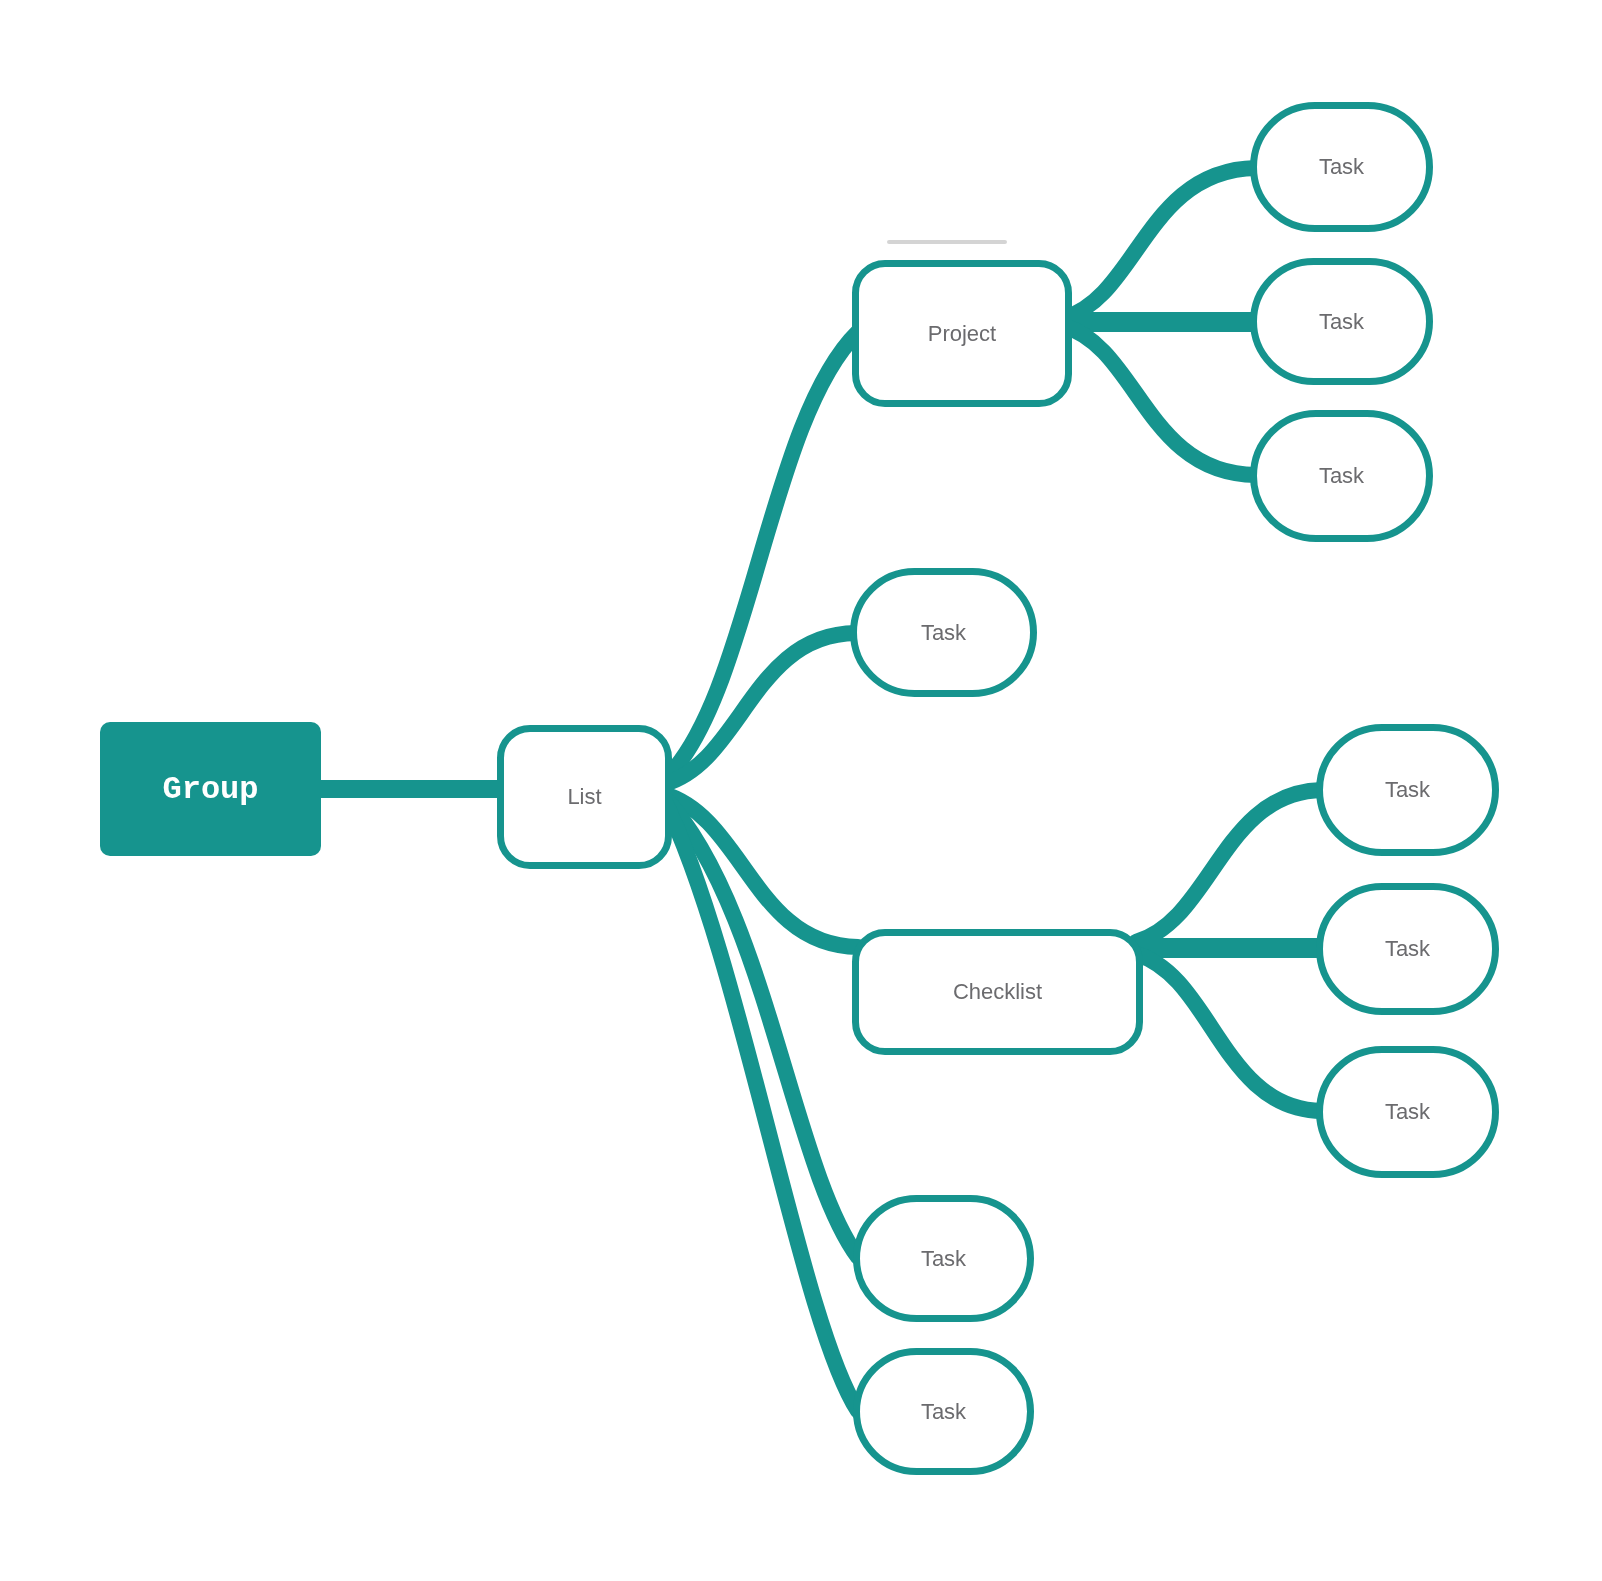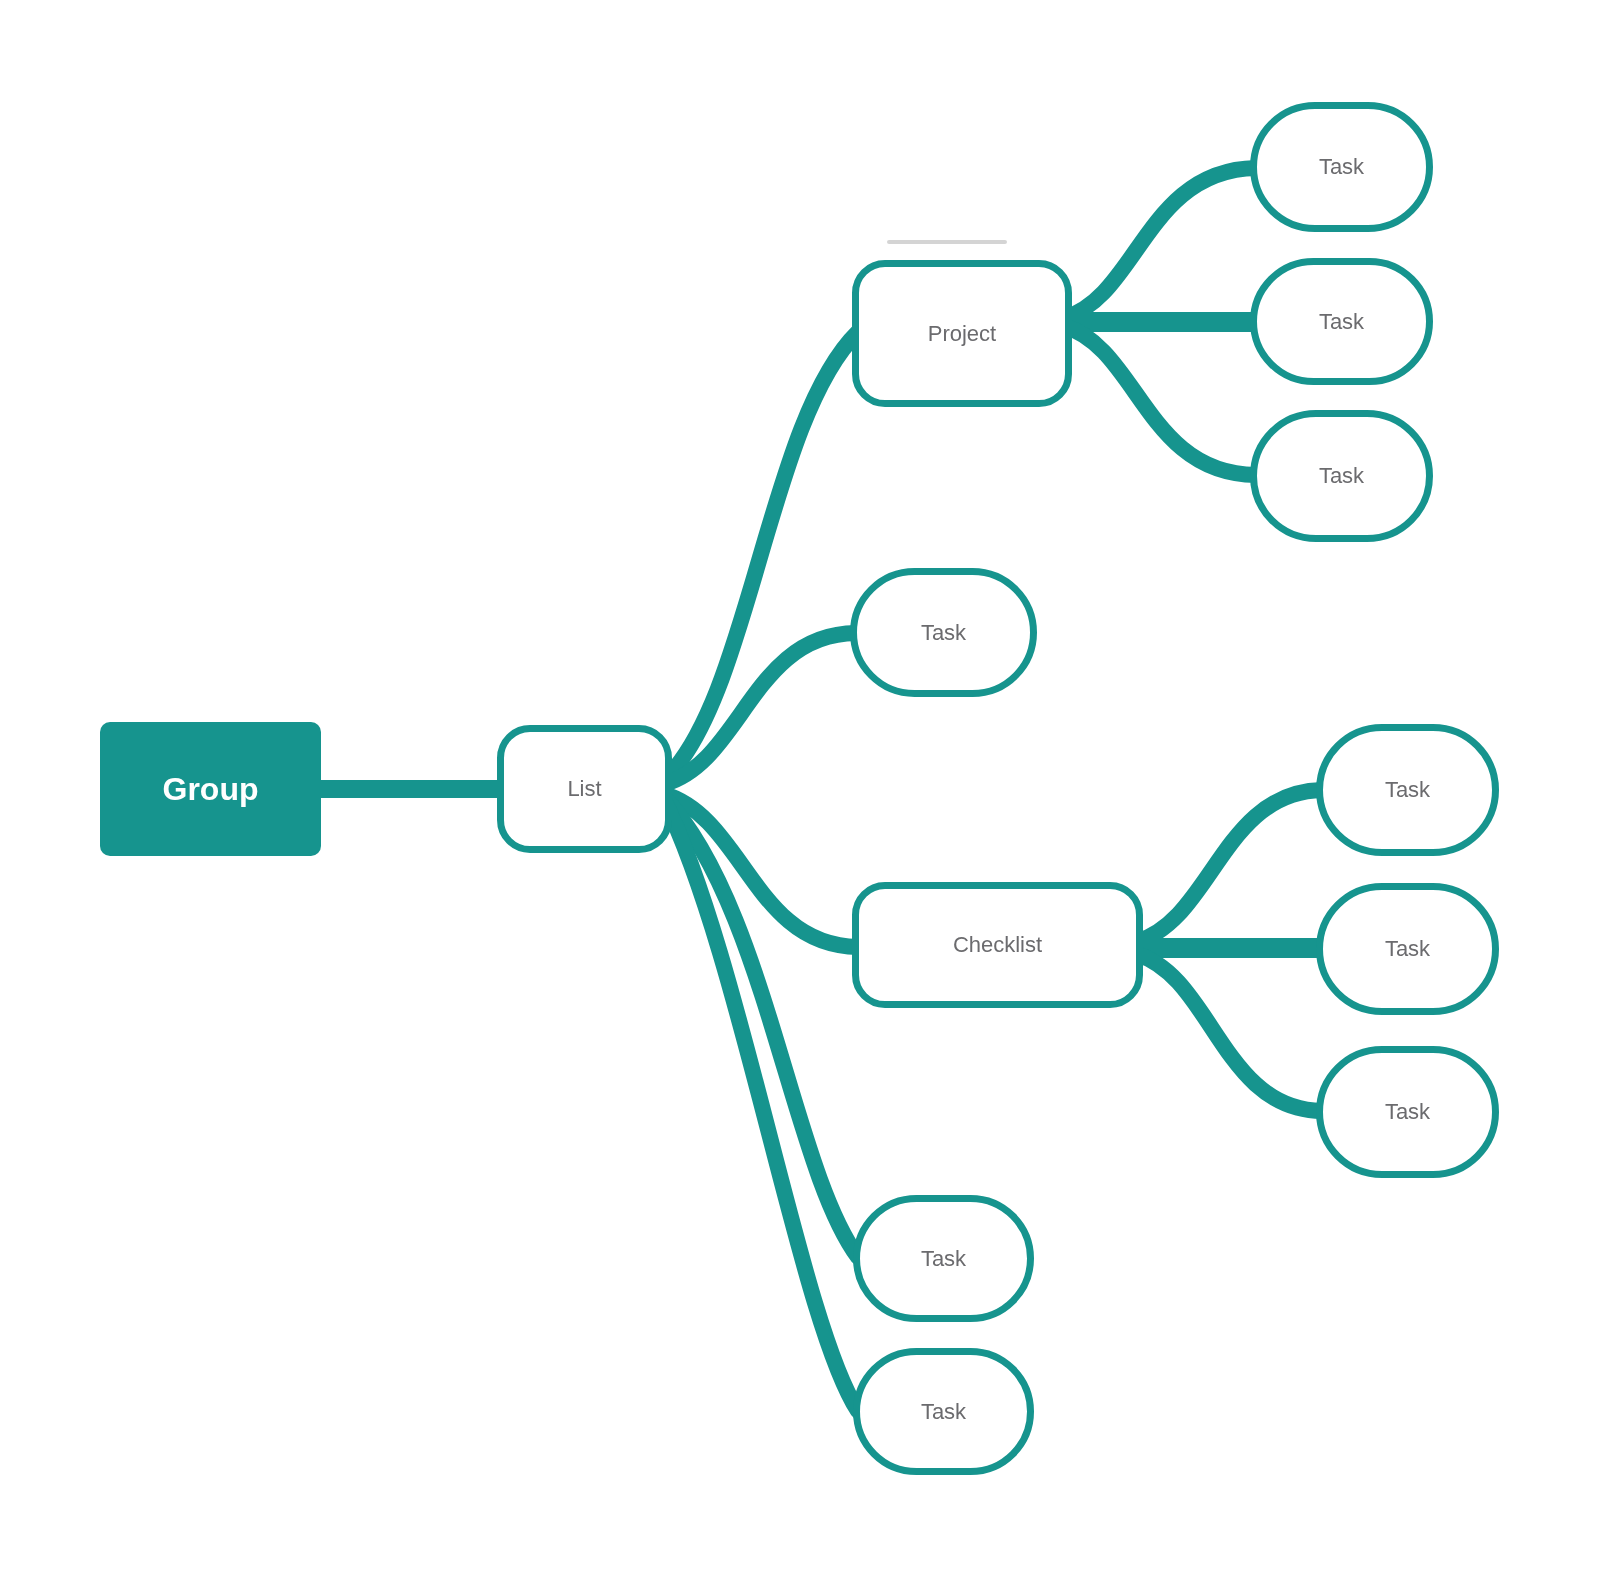--- a/index.html
+++ b/index.html
@@ -82,25 +82,25 @@
     <path class="w16" d="M 664 797 C 766 906, 792 1168, 858 1257"></path>
     <path class="w16" d="M 664 800 C 742 958, 800 1322, 858 1411"></path>
     <path class="w16" d="M 1064 318 C 1138 296, 1146 170, 1256 168"></path>
     <path class="w20" d="M 1064 322 H 1256"></path>
     <path class="w16" d="M 1064 326 C 1138 348, 1146 474, 1256 475"></path>
     <path class="w16" d="M 1136 942 C 1212 920, 1222 792, 1322 790"></path>
     <path class="w20" d="M 1136 948 H 1322"></path>
     <path class="w16" d="M 1136 954 C 1212 976, 1222 1110, 1322 1111"></path>
   </svg>
 
-  <div class="node filled" style="left:100px; top:722px; width:221px; height:134px;">
+  <div class="node filled" style="left:100px; top:722px; width:221px; height:134px;font-family:Liberation Mono, monospace;">
     <span class="label">Group</span>
   </div>
 
-  <div class="node rounded" style="left:497px; top:725px; width:175px; height:128px;text-align:center;">
+  <div class="node rounded" style="left:497px; top:725px; width:175px; height:144px;text-align:center;">
     <span class="label">List</span>
   </div>
 
   <div class="node rounded" style="left:852px; top:260px; width:220px; height:147px;">
     <span class="label">Project</span>
   </div>
 
   <div class="node pill" style="left:1250px; top:102px; width:183px; height:130px;">
     <span class="label">Task</span>
   </div>
@@ -110,21 +110,21 @@
   </div>
 
   <div class="node pill" style="left:1250px; top:410px; width:183px; height:132px;">
     <span class="label">Task</span>
   </div>
 
   <div class="node pill" style="left:850px; top:568px; width:187px; height:129px;">
     <span class="label">Task</span>
   </div>
 
-  <div class="node rounded" style="left:852px; top:882px; width:291px; height:126px;align-items:center;">
+  <div class="node rounded" style="left:852px; top:929px; width:291px; height:126px;align-items:center;">
     <span class="label">Checklist</span>
   </div>
 
   <div class="node pill" style="left:1316px; top:724px; width:183px; height:132px;">
     <span class="label">Task</span>
   </div>
 
   <div class="node pill" style="left:1316px; top:883px; width:183px; height:132px;">
     <span class="label">Task</span>
   </div>

